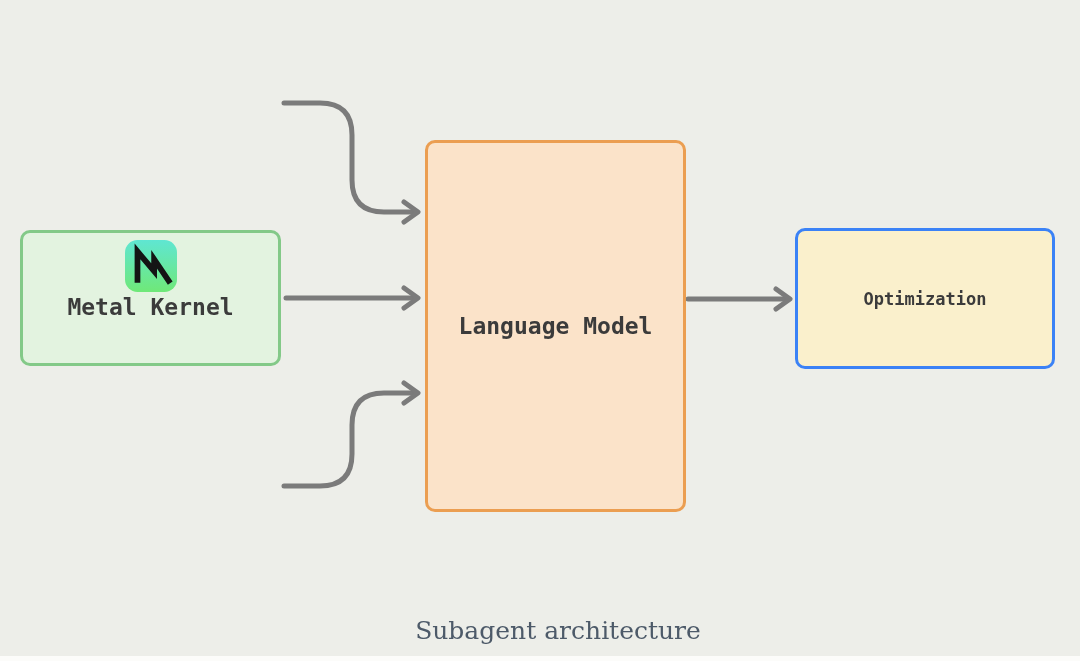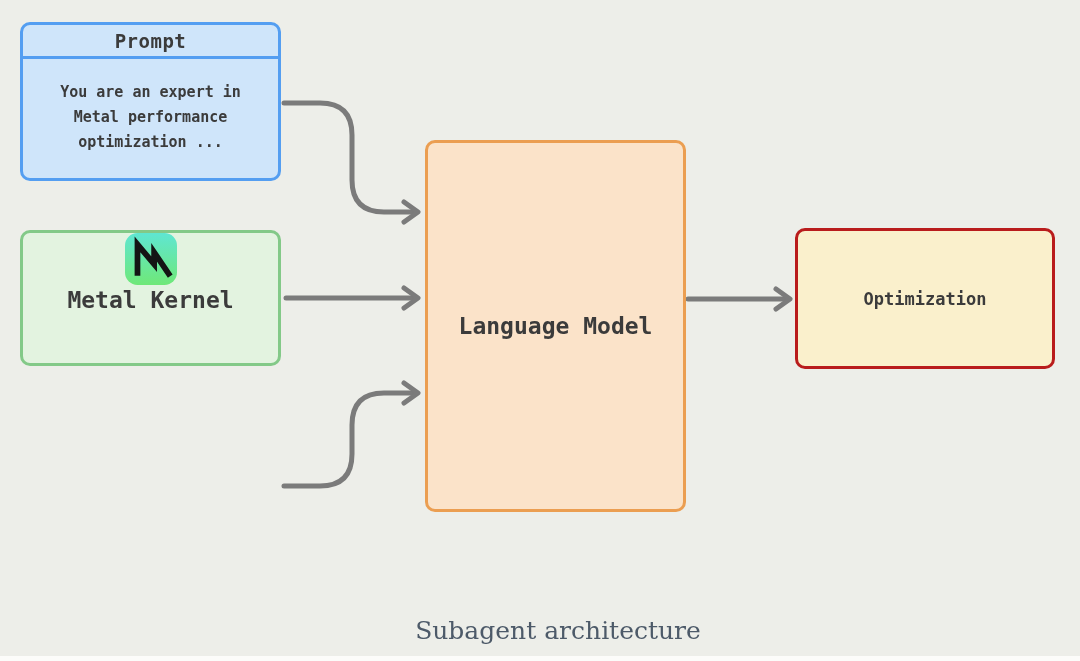--- a/index.html
+++ b/index.html
@@ -47,20 +47,21 @@
     text-align: center;
   }
   
   .node-metal {
     left: 20px; top: 230px;
     width: 261px; height: 136px;
     background: #e3f3e0;
     border: 3px solid #83c988;
     display: flex; flex-direction: column;
     align-items: center;
+    padding-top: 7px;
   }
   .metal-icon {
     width: 52px; height: 52px;
     display: block;
   }
   .metal-label {
     margin-top: 2px;
     font-size: 23px;
   }
   
@@ -82,21 +83,21 @@
     background: #fbe3c9;
     border: 3px solid #eb9e51;
     display: flex; align-items: center; justify-content: center;
     font-size: 23px;
   }
   
   .node-opt {
     left: 795px; top: 228px;
     width: 260px; height: 141px;
     background: #faf0cc;
-    border: 3px solid #b91c1c;
+    border: 3px solid #3b82f6;
     display: flex; flex-direction: row;
     align-items: center; justify-content: center;
     font-size: 17px;
     line-height: 30px;
     text-align: center;
   }
   .caption {
     position: absolute;
     left: 0; top: 616px;
     width: 1080px;
@@ -125,28 +126,20 @@
       </marker>
     </defs>
     <g fill="none" stroke="#7b7b7b" stroke-width="5" stroke-linecap="round">
       <path d="M 284 103 L 320 103 Q 352 103 352 135 L 352 180 Q 352 212 384 212 L 414 212" marker-end="url(#chev)"></path>
       <path d="M 286 298 L 414 298" marker-end="url(#chev)"></path>
       <path d="M 284 486 L 320 486 Q 352 486 352 454 L 352 425 Q 352 393 384 393 L 414 393" marker-end="url(#chev)"></path>
       <path d="M 688 299 L 786 299" marker-end="url(#chev)"></path>
     </g>
   </svg>
 
-  <div class="node node-prompt">
-    <div class="prompt-header">Prompt</div>
-    <div class="prompt-body">
-      <span>You are an expert in</span>
-      <span>Metal performance</span>
-      <span>optimization ...</span>
-    </div>
-  </div>
 
   <div class="node node-metal">
     <svg class="metal-icon" viewBox="0 0 100 100" xmlns="http://www.w3.org/2000/svg">
       <defs>
         <linearGradient id="metalGrad" x1="0" y1="0" x2="0" y2="1">
           <stop offset="0" stop-color="#5fe6d2"></stop>
           <stop offset="1" stop-color="#6fe878"></stop>
         </linearGradient>
       </defs>
       <rect x="0" y="0" width="100" height="100" rx="24" fill="url(#metalGrad)"></rect>

